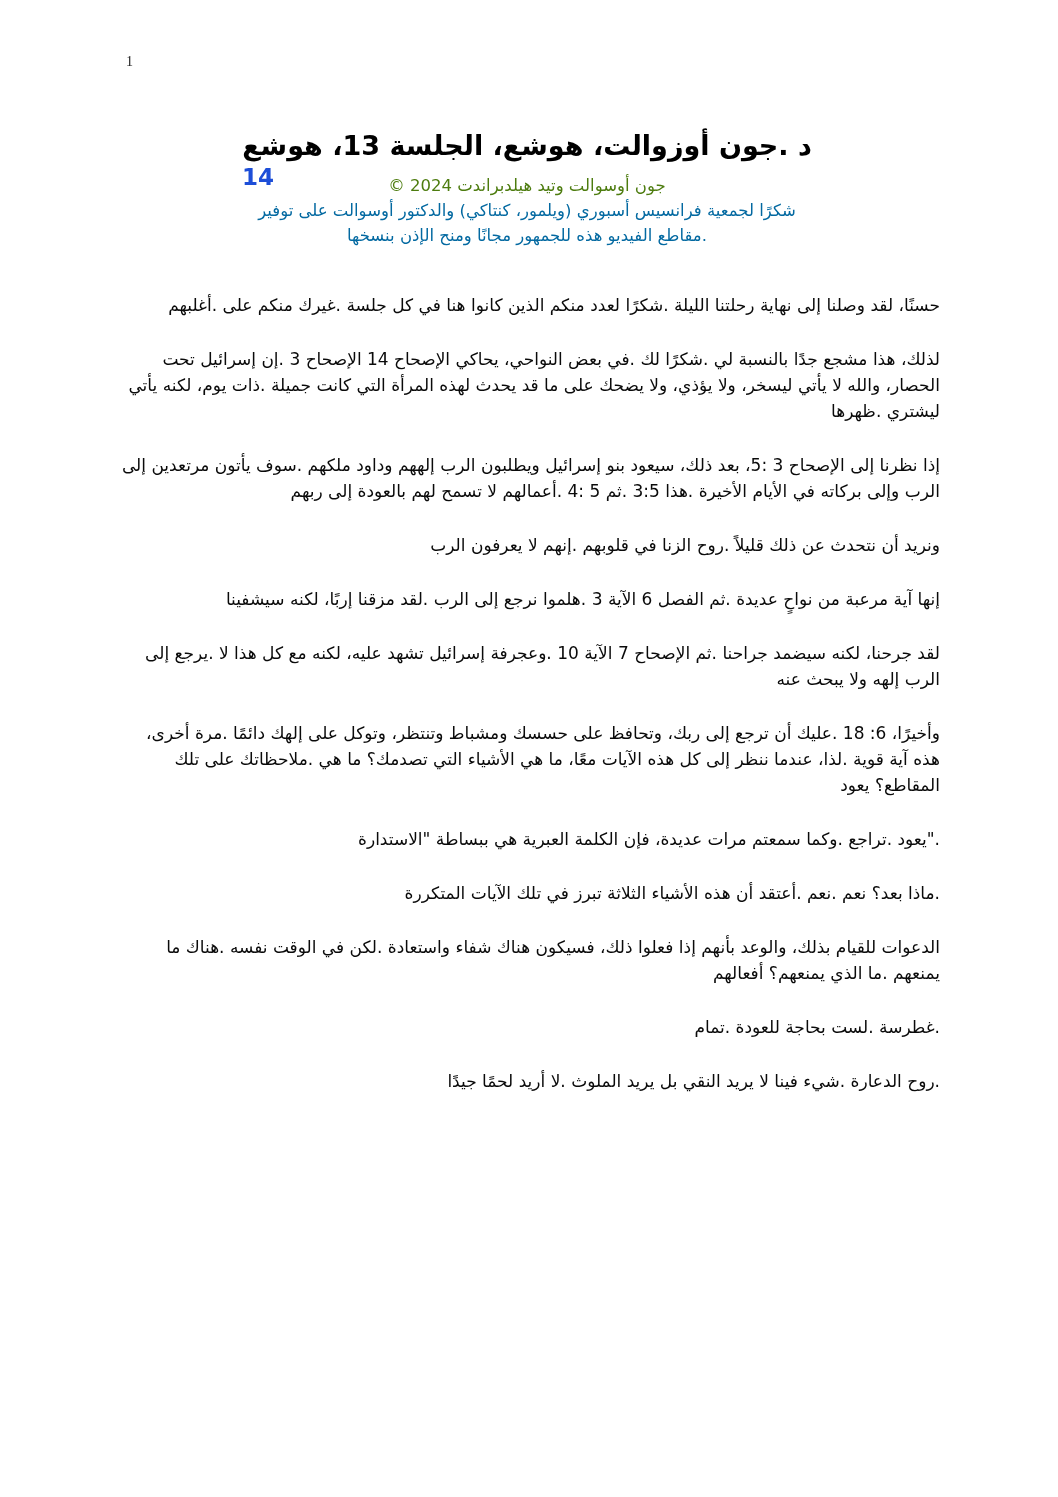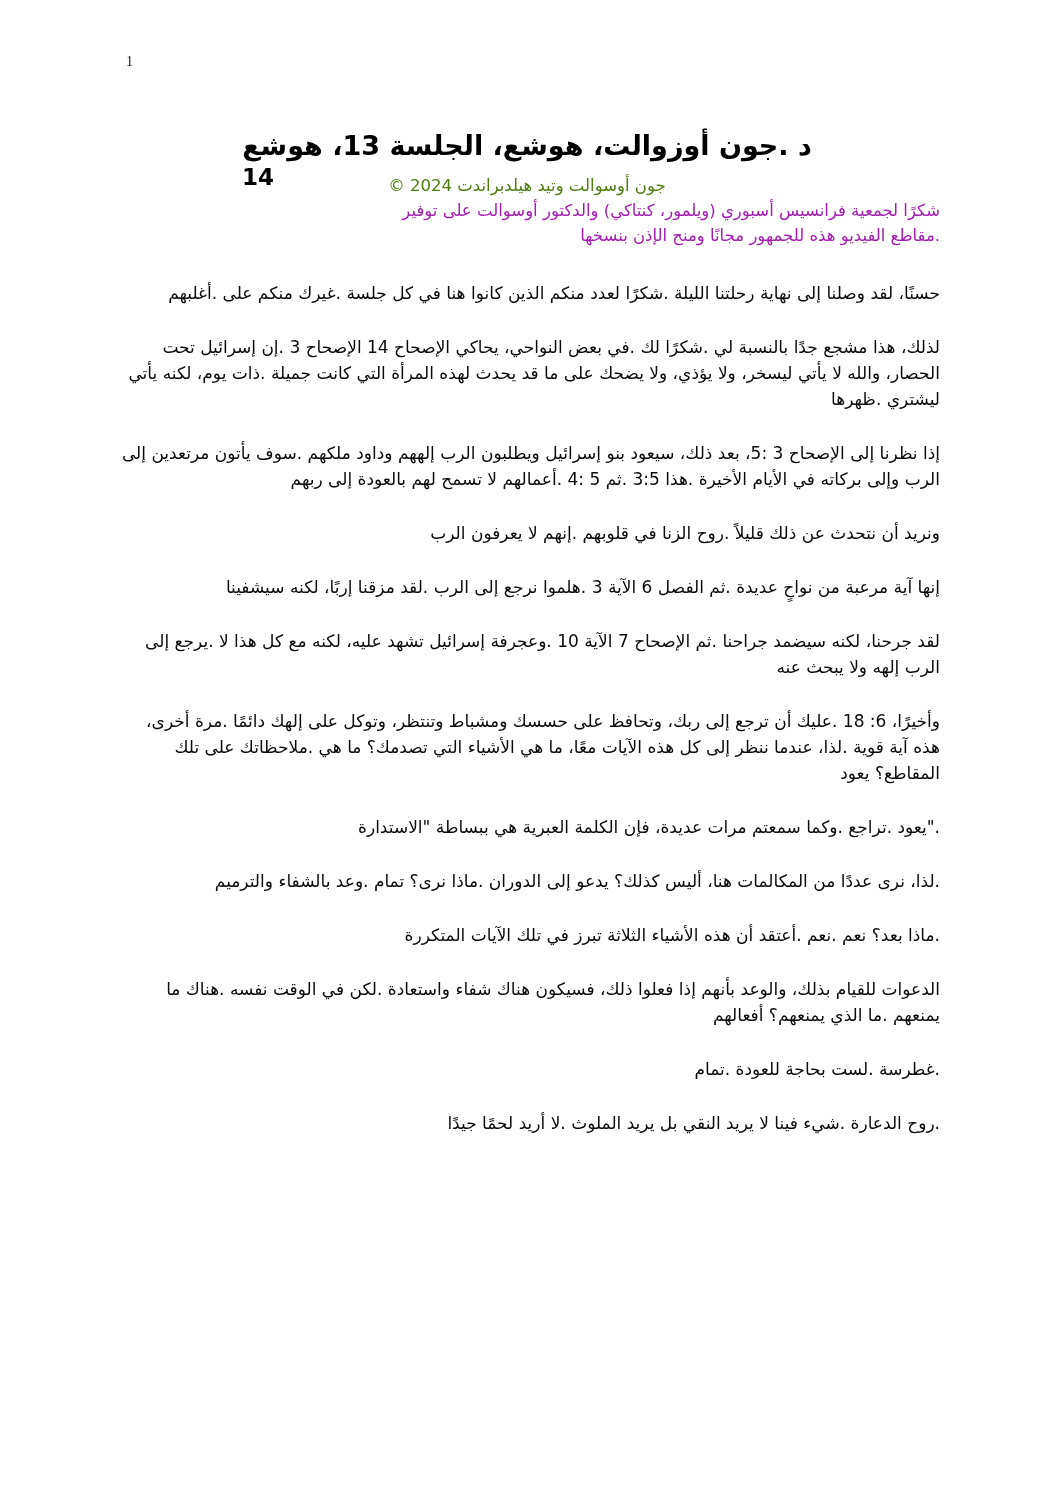--- a/index.html
+++ b/index.html
@@ -37,39 +37,39 @@
     line-height: 32px;
     color: #000000;
   }
   .title-line2 {
     margin: 0;
     font-size: 23px;
     font-weight: bold;
     text-align: left;
     padding-left: 128px;
     line-height: 30px;
-    color: #000000;
+    color: #1d4ed8;
   }
   .copyright-line {
     margin-top: -18px;
     text-align: center;
     font-size: 16.5px;
     letter-spacing: 1px;
     line-height: 24px;
     color: #4d7c0f;
   }
   .attribution-line {
-    text-align: right;
+    text-align: center;
     font-size: 16.5px;
     letter-spacing: 1px;
     line-height: 25px;
-    color: #a21caf;
+    color: #0369a1;
   }
   .body-text {
-    margin-top: 32px;
+    margin-top: 44px;
   }
   .para {
     margin: 0 0 28px 0;
     font-size: 17px;
     line-height: 26px;
     text-align: right;
     color: #0a0a0a;
   }
 </style>
 </head>
@@ -93,21 +93,20 @@
 
     <div class="body-text">
       <p class="para">حسنًا، لقد وصلنا إلى نهاية رحلتنا الليلة .شكرًا لعدد منكم الذين كانوا هنا في كل جلسة .غيرك منكم على .أغلبهم</p>
       <p class="para">لذلك، هذا مشجع جدًا بالنسبة لي .شكرًا لك .في بعض النواحي، يحاكي الإصحاح 14 الإصحاح 3 .إن إسرائيل تحت الحصار، والله لا يأتي ليسخر، ولا يؤذي، ولا يضحك على ما قد يحدث لهذه المرأة التي كانت جميلة .ذات يوم، لكنه يأتي ليشتري .ظهرها</p>
       <p class="para">إذا نظرنا إلى الإصحاح 3 :5، بعد ذلك، سيعود بنو إسرائيل ويطلبون الرب إلههم وداود ملكهم .سوف يأتون مرتعدين إلى الرب وإلى بركاته في الأيام الأخيرة .هذا 3:5 .ثم 5 :4 .أعمالهم لا تسمح لهم بالعودة إلى ربهم</p>
       <p class="para">ونريد أن نتحدث عن ذلك قليلاً .روح الزنا في قلوبهم .إنهم لا يعرفون الرب</p>
       <p class="para">إنها آية مرعبة من نواحٍ عديدة .ثم الفصل 6 الآية 3 .هلموا نرجع إلى الرب .لقد مزقنا إربًا، لكنه سيشفينا</p>
       <p class="para">لقد جرحنا، لكنه سيضمد جراحنا .ثم الإصحاح 7 الآية 10 .وعجرفة إسرائيل تشهد عليه، لكنه مع كل هذا لا .يرجع إلى الرب إلهه ولا يبحث عنه</p>
       <p class="para">وأخيرًا، 6: 18 .عليك أن ترجع إلى ربك، وتحافظ على حسسك ومشباط وتنتظر، وتوكل على إلهك دائمًا .مرة أخرى، هذه آية قوية .لذا، عندما ننظر إلى كل هذه الآيات معًا، ما هي الأشياء التي تصدمك؟ ما هي .ملاحظاتك على تلك المقاطع؟ يعود</p>
       <p class="para">."يعود .تراجع .وكما سمعتم مرات عديدة، فإن الكلمة العبرية هي ببساطة "الاستدارة</p>
-      <p class="para">.لذا، نرى عددًا من المكالمات هنا، أليس كذلك؟ يدعو إلى الدوران .ماذا نرى؟ تمام .وعد بالشفاء والترميم</p>
       <p class="para">.ماذا بعد؟ نعم .نعم .أعتقد أن هذه الأشياء الثلاثة تبرز في تلك الآيات المتكررة</p>
       <p class="para">الدعوات للقيام بذلك، والوعد بأنهم إذا فعلوا ذلك، فسيكون هناك شفاء واستعادة .لكن في الوقت نفسه .هناك ما يمنعهم .ما الذي يمنعهم؟ أفعالهم</p>
       <p class="para">.غطرسة .لست بحاجة للعودة .تمام</p>
       <p class="para">.روح الدعارة .شيء فينا لا يريد النقي بل يريد الملوث .لا أريد لحمًا جيدًا</p>
     </div>
 
   </div>
 </div>
 
 </body></html>

